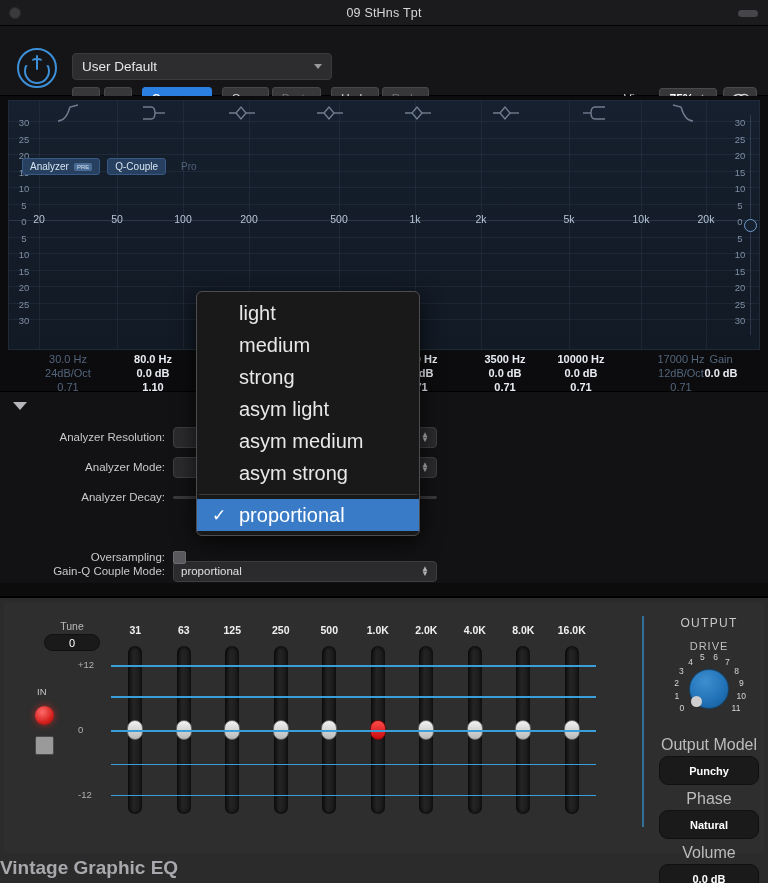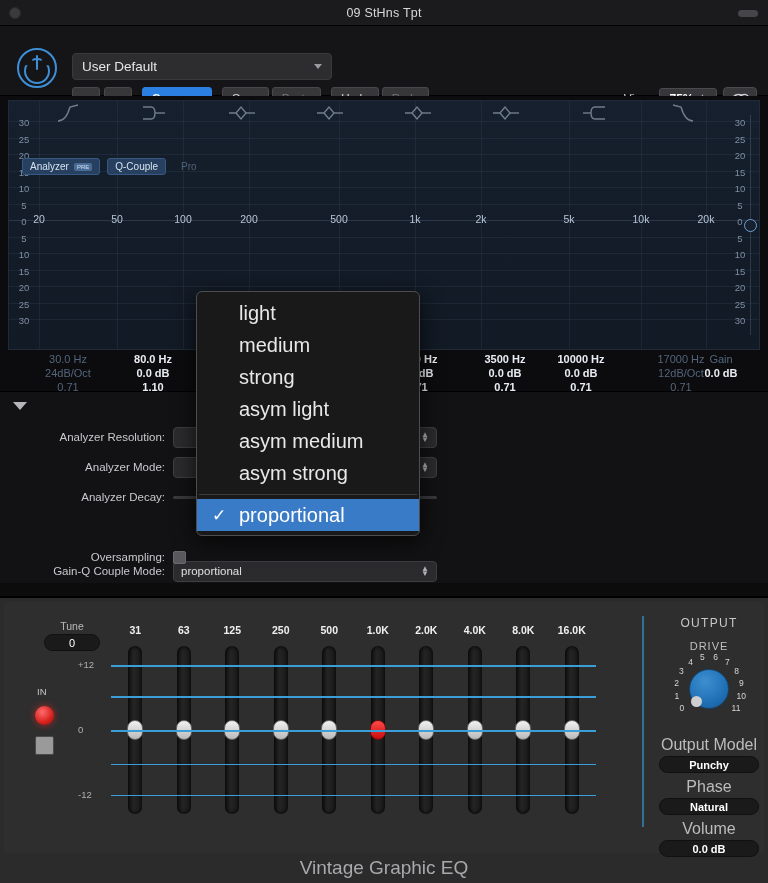--- a/index.html
+++ b/index.html
@@ -218,27 +218,27 @@
     border: 1px solid #13466f; cursor: pointer;
   }
   .knob::after {
     content: ""; position: absolute; left: 1px; bottom: 1px; width: 11px; height: 11px;
     border-radius: 50%; background: #cfcfcf;
   }
   .knum { position: absolute; color: #d6d6d6; font-size: 8.5px; transform: translate(-50%,-50%); }
   .ofield { margin-top: 5px; }
   .ofield .cap { color: #bcbcbc; font-size: 16px; margin-bottom: 2px; }
   .ofield .val {
-    height: 17px; background: #1a1a1a; border-radius: 9px; color: #fff; font-size: 11px;
+    height: 29px; background: #1a1a1a; border-radius: 9px; color: #fff; font-size: 11px;
     font-weight: bold; display: flex; align-items: center; justify-content: center;
     border: 1px solid #101010; cursor: pointer;
   }
   .vgname {
-    position: absolute; left: 0; right: 0; bottom: 4px; text-align: center;
-    color: #a8a8ad; font-size: 19px;
+    position: absolute; left: 0; right: 0; bottom: 4px; 
+    color: #a8a8ad; font-size: 19px; font-weight: bold;
   }
 </style>
 </head>
 <body>
 
 <div class="plugin-window">
 
   <div class="titlebar">
     <div class="tb-dot"></div>
     <div class="title">09 StHns Tpt</div>

